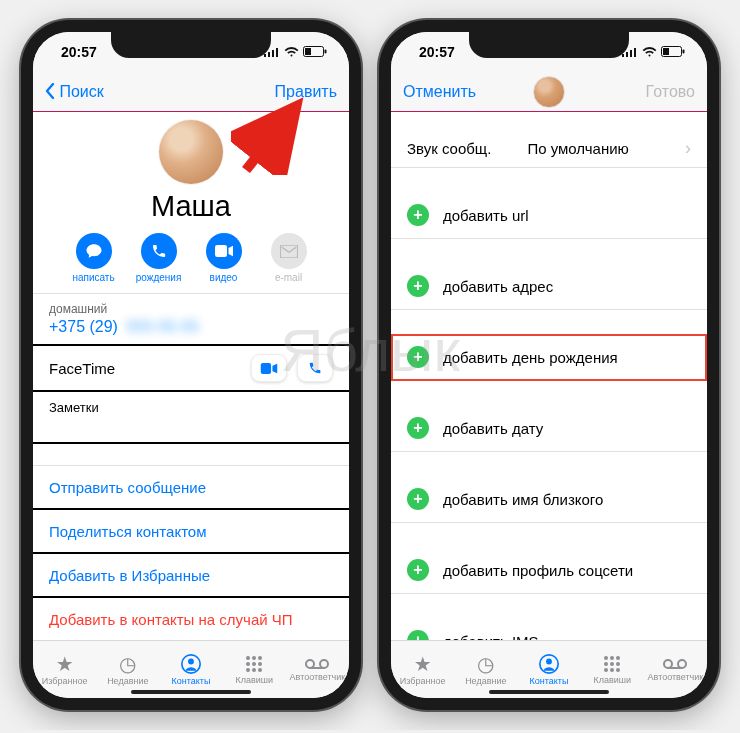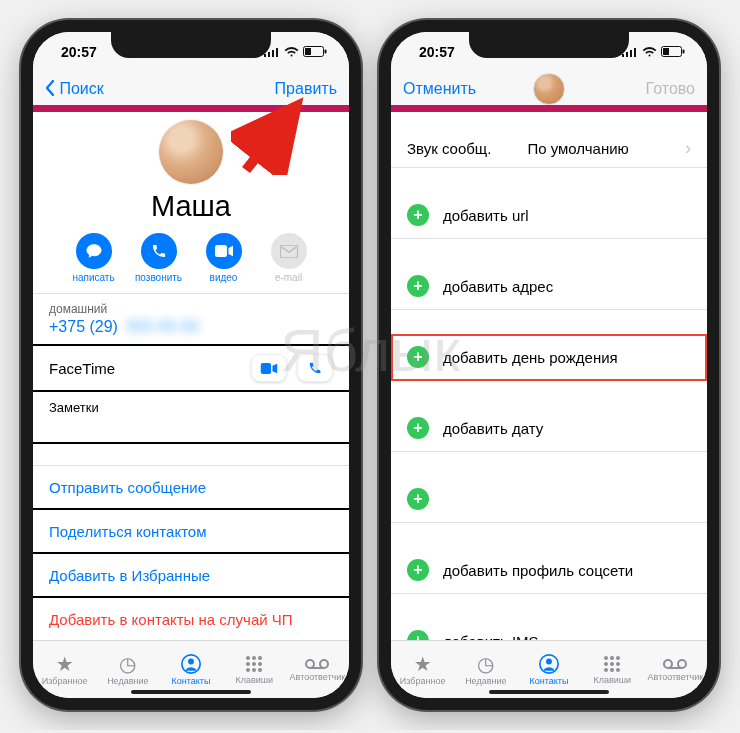--- a/index.html
+++ b/index.html
@@ -61,21 +61,21 @@
     padding: 0 22px 0 28px;
     font-size: 14px;
     font-weight: 600;
     background: #f7f7f7;
   }
   .statusbar .right-icons { display: flex; gap: 4px; align-items: center; }
 
   .navbar {
     height: 40px;
     background: #f7f7f7;
-    border-bottom: 7px solid #be185d;
+    border-bottom: 1px solid #be185d;
     display: flex;
     align-items: center;
     justify-content: space-between;
     padding: 0 12px;
     font-size: 16px;
     position: relative;
     gap: 19px;
   }
   .link-blue { color: #007aff; }
   .link-gray { color: #bcbcbc; }
@@ -256,21 +256,21 @@
             <span class="action-label">написать</span>
           </div>
           <div class="action">
             <div class="action-circle c-blue">
                 <span>
                   <svg width="16" height="16" viewBox="0 0 24 24" fill="#fff">
                     <path d="M6.6 10.8a15 15 0 006.6 6.6l2.2-2.2c.3-.3.7-.4 1-.2 1.2.4 2.5.6 3.8.6.6 0 1 .4 1 1V20c0 .6-.4 1-1 1C10.6 21 3 13.4 3 4c0-.6.4-1 1-1h3.5c.6 0 1 .4 1 1 0 1.3.2 2.6.6 3.8.1.3 0 .7-.2 1l-2.3 2z"></path>
                   </svg>
                 </span>
               </div>
-            <span class="action-label">позвонить</span>
+            <span class="action-label">рождения</span>
           </div>
           <div class="action">
             <div class="action-circle c-blue">
                 <span>
                   <svg width="18" height="12" viewBox="0 0 24 16" fill="#fff">
                     <rect x="0" y="0" width="16" height="16" rx="3"></rect>
                     <path d="M18 4l6-3v14l-6-3z"></path>
                   </svg>
                 </span>
               </div>
@@ -450,20 +450,21 @@
       <div class="gap-block"></div>
 
       <div class="add-row">
         <span class="plus-circle">+</span>
         <span>добавить дату</span>
       </div>
       <div class="gap-block"></div>
 
       <div class="add-row">
         <span class="plus-circle">+</span>
+        <span>добавить имя близкого</span>
       </div>
       <div class="gap-block"></div>
 
       <div class="add-row">
         <span class="plus-circle">+</span>
         <span>добавить профиль соцсети</span>
       </div>
       <div class="gap-block"></div>
 
       <div class="add-row">

